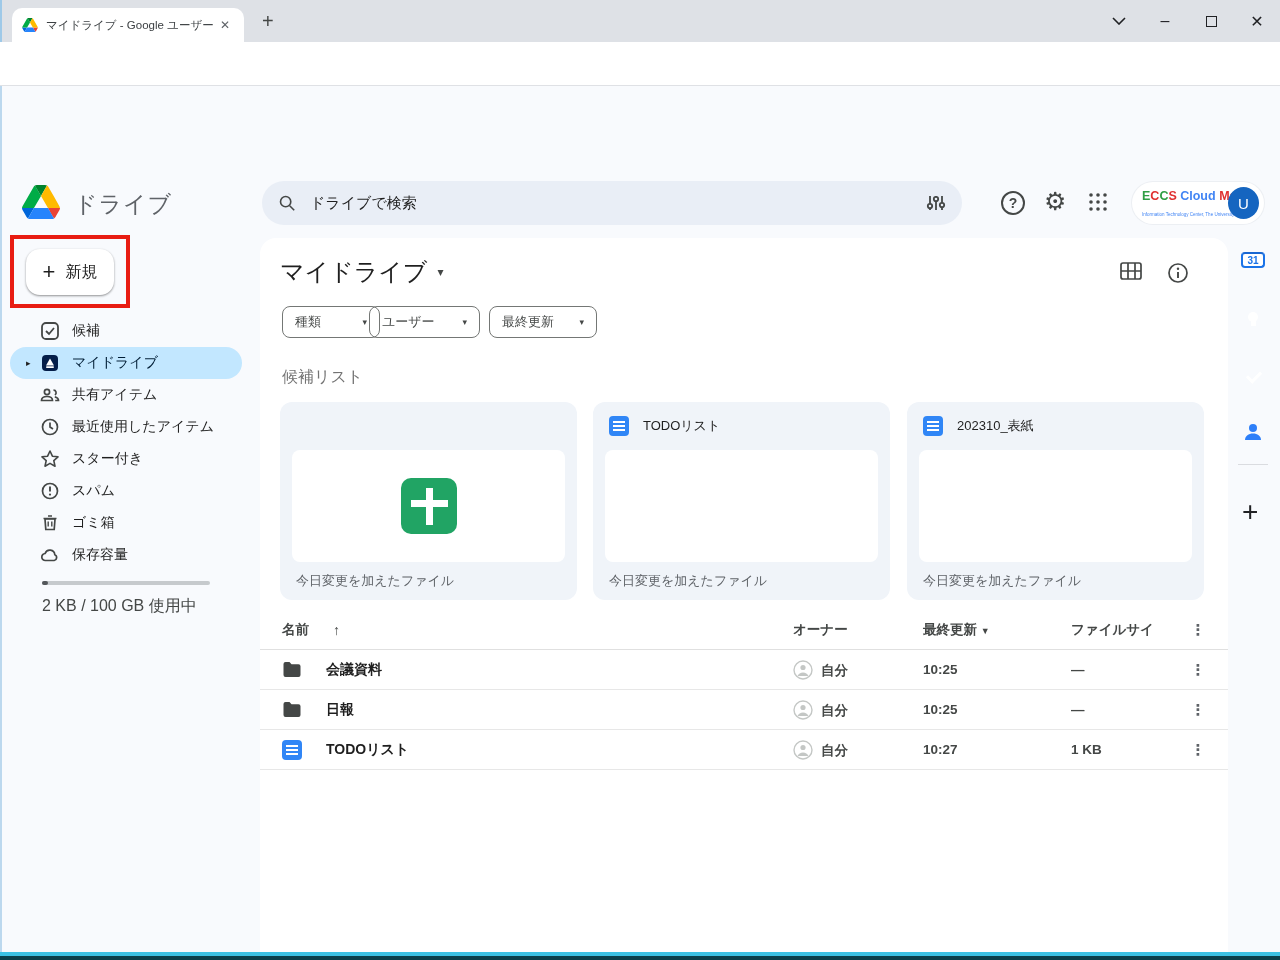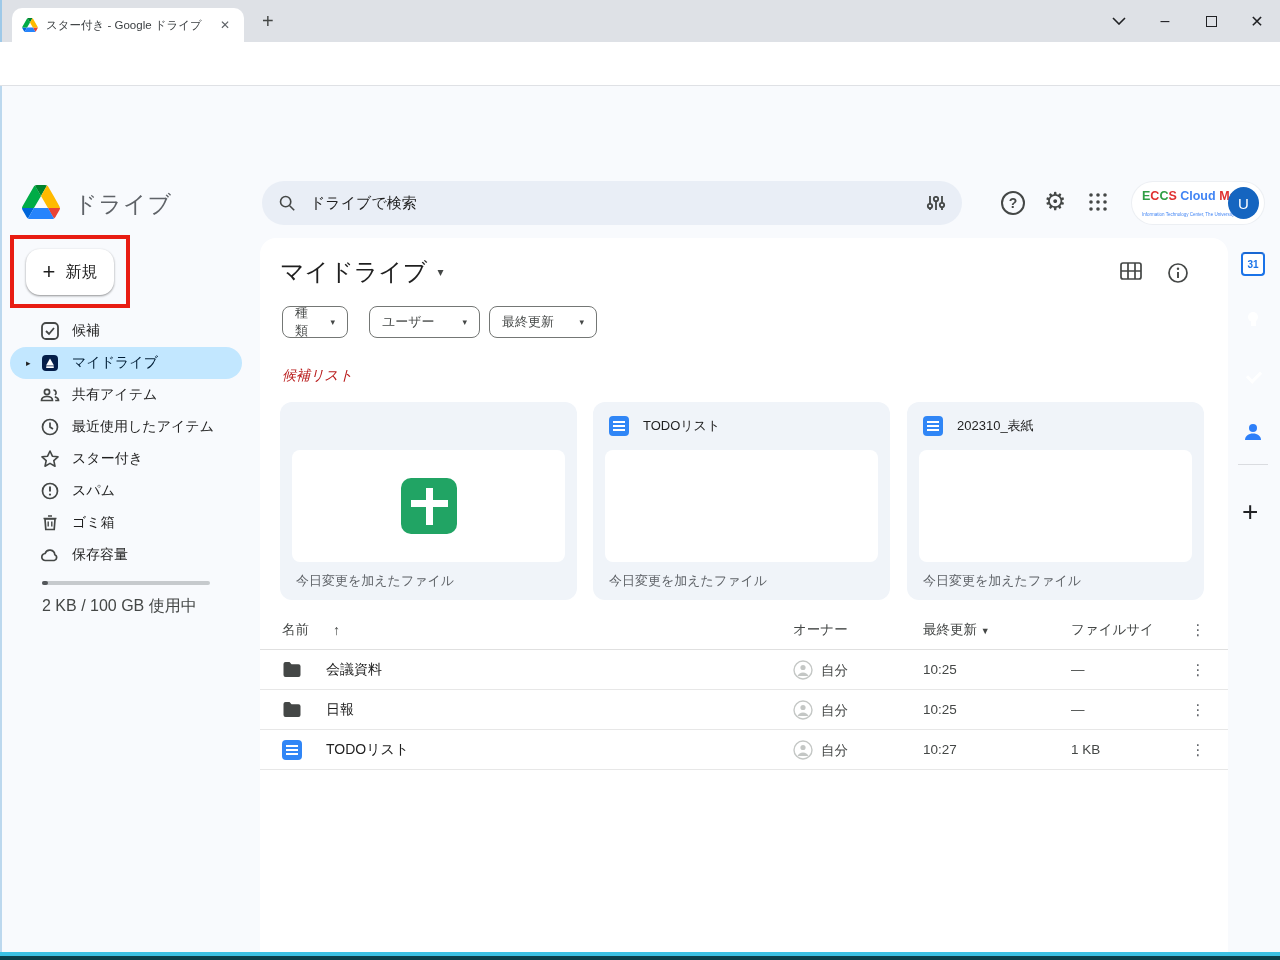--- a/index.html
+++ b/index.html
@@ -66,32 +66,32 @@
   .storage-txt { position:absolute; left:40px; top:510px; font-size:16px; color:#444746; }
 
   
   .main { position:absolute; left:258px; top:152px; width:968px; height:792px; background:#fff; border-radius:16px; }
   .pgtitle { position:absolute; left:20px; top:18px; font-size:24px; color:#1f1f1f; display:flex; align-items:center; gap:10px; }
   .pgtitle .caret { font-size:12px; color:#444746; }
   .viewico { position:absolute; top:24px; color:#444746; }
   .chip { position:absolute; top:68px; height:32px; border:1px solid #747775; border-radius:8px;
           display:flex; align-items:center; justify-content:space-between; padding:0 12px; font-size:13px; color:#444746; }
   .chip .caret { font-size:9px; margin-left:10px; }
-  .sugg-label { position:absolute; left:22px; top:129px; font-size:14px; color:#b91c1c;font-style:italic; }
+  .sugg-label { position:absolute; left:22px; top:129px; font-size:16px; color:#737373; }
   .card { position:absolute; top:164px; width:297px; height:198px; background:#f0f4f9; border-radius:12px; }
   .card-head { display:flex; align-items:center; gap:14px; padding:14px 16px 8px 16px; }
   .card-title { font-size:13px; font-weight:500; color:#1f1f1f; }
   .card-preview { position:absolute; left:12px; top:48px; width:273px; height:112px; background:#fff; border-radius:8px;
                   display:flex; align-items:center; justify-content:center; }
   .card-caption { position:absolute; left:16px; top:170px; font-size:13px; color:#5f6368; }
   .bigsheet { width:56px; height:56px; background:#21a464; border-radius:10px; position:relative; }
   .bigsheet::before { content:""; position:absolute; left:25px; top:10px; width:7px; height:37px; background:#fff; }
   .bigsheet::after { content:""; position:absolute; left:10px; top:22px; width:37px; height:7px; background:#fff; }
 
-  .ftable { position:absolute; left:0; top:372px; width:968px; }
+  .ftable { position:absolute; left:0; top:372px; width:968px;font-weight:bold; }
   .frow { display:flex; align-items:center; height:40px; padding:0 10px 0 22px; font-size:13.5px; color:#444746; }
   .frow.hdr { border-bottom:1px solid #e0e0e0; }
   .frow.data { border-bottom:1px solid #e7e7e7; }
   .col-name { flex:1; display:flex; align-items:center; gap:24px; }
   .col-name .fname { font-size:14px; color:#1f1f1f; }
   .col-owner { width:130px; display:flex; align-items:flex-end; gap:8px; }
   .col-mod { width:148px; }
   .col-size { width:107px; }
   .col-menu { width:40px; text-align:center; }
   .sorta { font-size:14px; color:#444746; }
@@ -100,21 +100,21 @@
   .sicon { width:20px; height:20px; border-radius:4px; position:relative; flex:none; }
   .sicon.docs { background:#3086f6; }
   .sicon.docs::before { content:""; position:absolute; left:4px; top:5px; width:12px; height:2px; background:#fff;
                         box-shadow:0 4px 0 #fff, 0 8px 0 #fff; }
   .sicon.sheets { background:#21a464; }
   .sicon.sheets::before { content:""; position:absolute; left:9px; top:4px; width:2.5px; height:12px; background:#fff; }
   .sicon.sheets::after { content:""; position:absolute; left:4px; top:8.5px; width:12px; height:2.5px; background:#fff; }
 
   
   .rail-ico { position:absolute; left:1239px; }
-  .cal { width:24px; height:24px; background:#fff; border:2.5px solid #1a73e8; border-top-color:#1967d2;
+  .cal { width:24px; height:16px; background:#fff; border:2.5px solid #1a73e8; border-top-color:#1967d2;
          border-radius:4px; color:#1a73e8; font-size:10px; font-weight:bold;
          display:flex; align-items:center; justify-content:center; }
   .cal::after{ content:""; position:absolute; right:-2px; bottom:-2px; width:8px; height:8px; background:#fbbc04; z-index:-1;}
   .keep { width:24px; height:24px; background:#fbbc04; border-radius:5px; position:relative; }
   .keep::before { content:""; position:absolute; left:7px; top:4px; width:10px; height:10px; background:#fff; border-radius:50%; }
   .keep::after { content:""; position:absolute; left:9.5px; top:13px; width:5px; height:5px; background:#fff; }
   .tasks { width:24px; height:24px; border-radius:50%; background:#2d7ff9; position:relative; }
   .tasks::after { content:""; position:absolute; left:6px; top:7px; width:11px; height:6px;
                   border-left:3px solid #fff; border-bottom:3px solid #fff; transform:rotate(-45deg); }
   .rail-div { position:absolute; left:1236px; top:378px; width:30px; height:1px; background:#dadce0; }
@@ -135,21 +135,21 @@
       <span>
         <svg width="16" height="14" viewBox="0 0 87.3 78">
           <path fill="#0066da" d="M6.6 66.85l3.85 6.65c.8 1.4 1.95 2.5 3.3 3.3l13.75-23.8H0c0 1.55.4 3.1 1.2 4.5z"></path>
           <path fill="#00ac47" d="M43.65 25L29.9 1.2c-1.35.8-2.5 1.9-3.3 3.3l-25.4 44A9.06 9.06 0 000 53h27.5z"></path>
           <path fill="#ea4335" d="M73.55 76.8c1.35-.8 2.5-1.9 3.3-3.3l1.6-2.75 7.65-13.25c.8-1.4 1.2-2.95 1.2-4.5H59.798l5.852 11.5z"></path>
           <path fill="#00832d" d="M43.65 25l13.75-23.8c-1.35-.8-2.9-1.2-4.5-1.2H34.1c-1.6 0-3.15.45-4.5 1.2z"></path>
           <path fill="#2684fc" d="M59.8 53H27.5L13.75 76.8c1.35.8 2.9 1.2 4.5 1.2h50.8c1.6 0 3.15-.45 4.5-1.2z"></path>
           <path fill="#ffba00" d="M73.4 26.5l-12.7-22c-.8-1.4-1.95-2.5-3.3-3.3L43.65 25l16 28h27.45c0-1.55-.4-3.1-1.2-4.5z"></path>
         </svg>
       </span>
-      <span class="tab-title">スター付き - Google ドライブ</span>
+      <span class="tab-title">マイドライブ - Google ユーザー</span>
       <span class="tab-close">✕</span>
     </div>
     <span class="newtab">+</span>
     <div class="wincontrols">
       <span class="winbtn">
         <svg width="14" height="8" viewBox="0 0 14 8">
             <polyline points="1,1 7,7 13,1" fill="none" stroke="#202124" stroke-width="1.6"></polyline>
           </svg>
       </span>
       <span class="winbtn">–</span>
@@ -353,21 +353,21 @@
           </svg>
       </span>
       <span class="viewico" style="left:907px">
         <svg width="22" height="22" viewBox="0 0 22 22">
             <circle cx="11" cy="11" r="9" fill="none" stroke="#444746" stroke-width="1.7"></circle>
             <path d="M11 10v6" stroke="#444746" stroke-width="1.9"></path>
             <circle cx="11" cy="6.8" r="1.2" fill="#444746"></circle>
           </svg>
       </span>
 
-      <div class="chip" style="left:22px; width:66px">
+      <div class="chip" style="left:22px; width:98px">
         <span>種類</span>
         <span class="caret">▾</span>
       </div>
       <div class="chip" style="left:109px; width:111px">
         <span>ユーザー</span>
         <span class="caret">▾</span>
       </div>
       <div class="chip" style="left:229px; width:108px">
         <span>最終更新</span>
         <span class="caret">▾</span>

